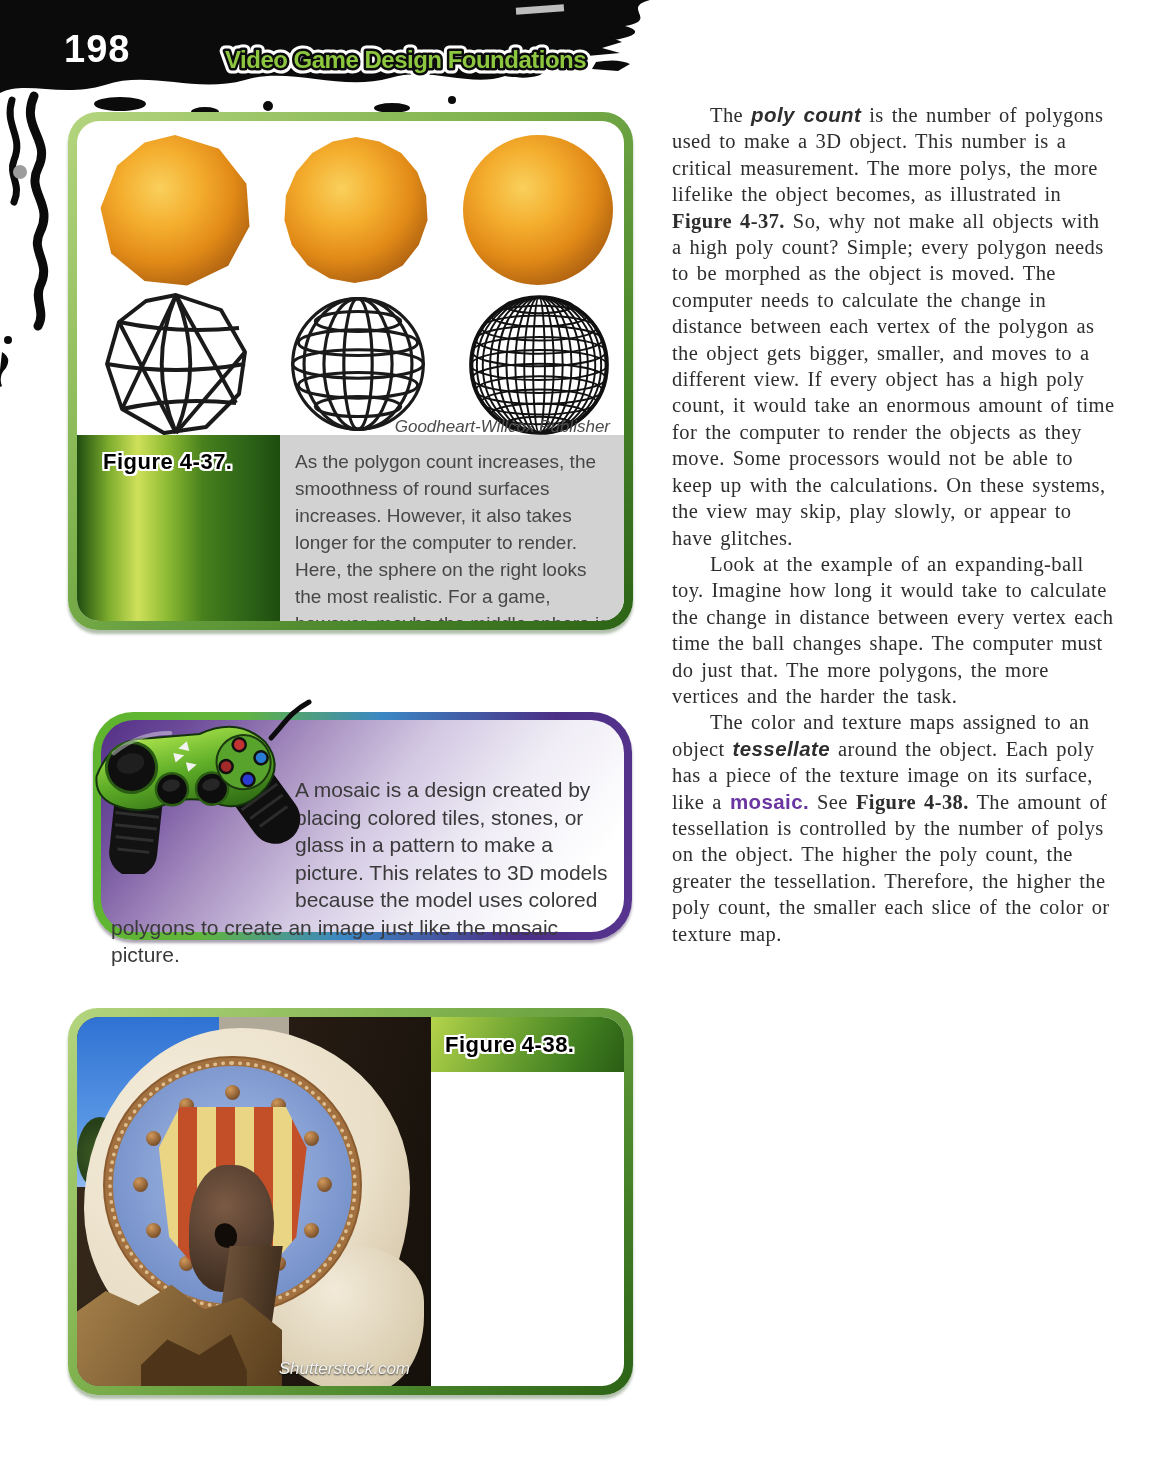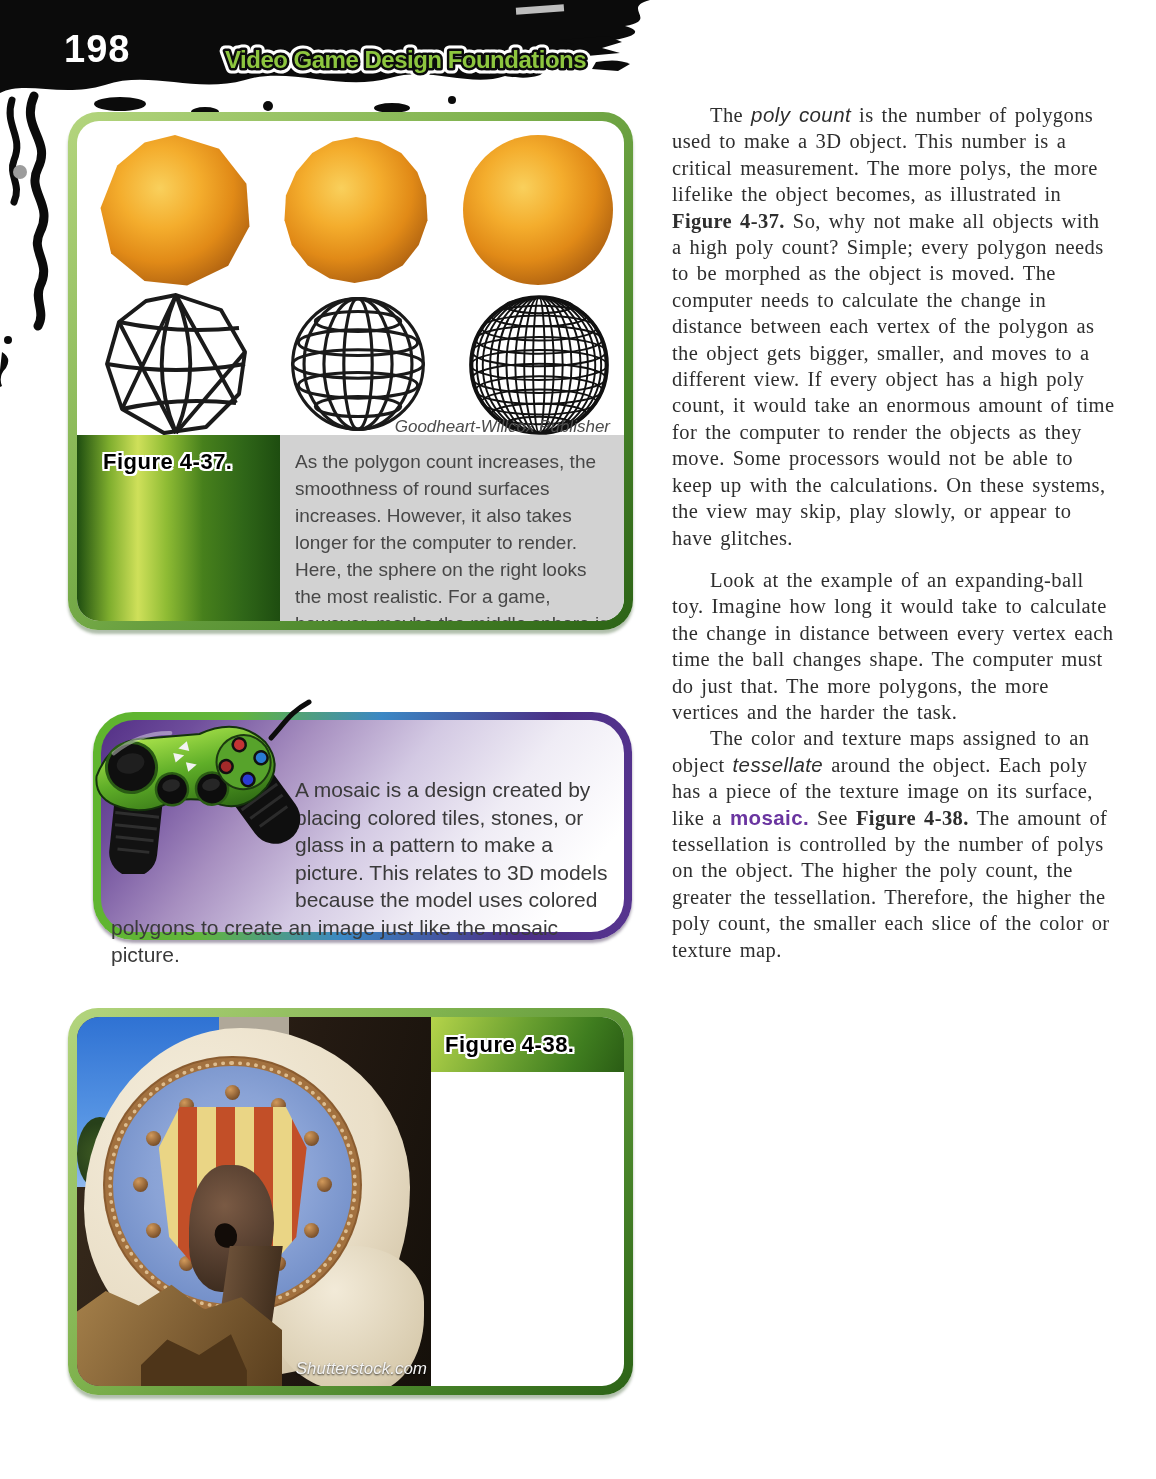--- a/index.html
+++ b/index.html
@@ -82,34 +82,34 @@
            background:radial-gradient(circle at 42% 32%,#7a5a44 0%,#5a4232 45%,#35261a 100%);}
   .serpent-mouth{position:absolute;left:30%;top:46%;width:26%;height:20%;border-radius:50%;
                  background:#120c08;transform:rotate(-25deg);}
   .neck{position:absolute;left:41%;top:62%;width:15%;height:30%;
         background:linear-gradient(90deg,#6b5038,#43301f);transform:skewX(-8deg);}
   .rock1{position:absolute;left:0;bottom:0;width:58%;height:28%;
          background:linear-gradient(120deg,#a5804a 0%,#7c5c32 55%,#5a3f1e 100%);
          clip-path:polygon(0 28%,14% 8%,30% 22%,46% 2%,62% 26%,80% 14%,100% 46%,100% 100%,0 100%);}
   .rock2{position:absolute;left:18%;bottom:0;width:30%;height:14%;background:#4e3519;
          clip-path:polygon(0 60%,25% 10%,55% 40%,85% 0,100% 70%,100% 100%,0 100%);}
-  .credit38{position:absolute;right:4px;bottom:7px;font-style:italic;font-size:17px;color:#f4f4f4;
+  .credit38{position:absolute;right:21px;bottom:7px;font-style:italic;font-size:17px;color:#f4f4f4;
             text-shadow:0 1px 2px rgba(0,0,0,.8);}
   .fig38-col{flex:1;display:flex;flex-direction:column;}
   .figbar38{height:55px;background:linear-gradient(115deg,#b5d44a 0%,#6aa030 45%,#3f7d1f 75%,#2a5c14 100%);
             display:flex;align-items:center;padding-left:14px;box-sizing:border-box;}
   .figcap38{flex:1;background:#d2d2d2;border-bottom-right-radius:22px;padding:14px 10px 0 12px;
             font-size:19px;line-height:27.5px;color:#474747;}
 
   
   #article{position:absolute;left:672px;top:102px;width:443px;
            font-family:"Liberation Serif",serif;font-size:20.5px;line-height:26.4px;color:#2e2e2e;
            letter-spacing:.4px;word-spacing:2.5px;}
   #article p{margin:0;text-indent:38px;}
-  .term{font-family:"Liberation Sans",sans-serif;font-weight:normal;font-style:italic;}
+  .term{font-family:"Liberation Sans",sans-serif;font-weight:bold;font-style:italic;}
   .figref{font-weight:bold;}
   .keylink{font-family:"Liberation Sans",sans-serif;font-weight:bold;color:#6a35a0;}
 
   svg text{font-family:"Liberation Sans",sans-serif;}
 </style>
 </head>
 <body>
 
 <div id="page">
 
@@ -317,17 +317,17 @@
             <span class="figlabel">Figure 4-38.</span>
           </div>
         </div>
 
       </div>
     </div>
   </div>
 
   <div id="article">
     <p><span>The </span><span class="term">poly count</span><span> is the number of polygons used to make a 3D object. This number is a critical measurement. The more polys, the more lifelike the object becomes, as illustrated in </span><span class="figref">Figure 4-37.</span><span> So, why not make all objects with a high poly count? Simple; every polygon needs to be morphed as the object is moved. The computer needs to calculate the change in distance between each vertex of the polygon as the object gets bigger, smaller, and moves to a different view. If every object has a high poly count, it would take an enormous amount of time for the computer to render the objects as they move. Some processors would not be able to keep up with the calculations. On these systems, the view may skip, play slowly, or appear to have glitches.</span></p>
-    <p style="margin-top:16px;">Look at the example of an expanding-ball toy. Imagine how long it would take to calculate the change in distance between every vertex each time the ball changes shape. The computer must do just that. The more polygons, the more vertices and the harder the task.</p>
+    <p style="margin-top:0;">Look at the example of an expanding-ball toy. Imagine how long it would take to calculate the change in distance between every vertex each time the ball changes shape. The computer must do just that. The more polygons, the more vertices and the harder the task.</p>
     <p><span>The color and texture maps assigned to an object </span><span class="term">tessellate</span><span> around the object. Each poly has a piece of the texture image on its surface, like a </span><span class="keylink">mosaic.</span><span> See </span><span class="figref">Figure 4-38.</span><span> The amount of tessellation is controlled by the number of polys on the object. The higher the poly count, the greater the tessellation. Therefore, the higher the poly count, the smaller each slice of the color or texture map.</span></p>
   </div>
 
 </div>
 
 </body></html>

